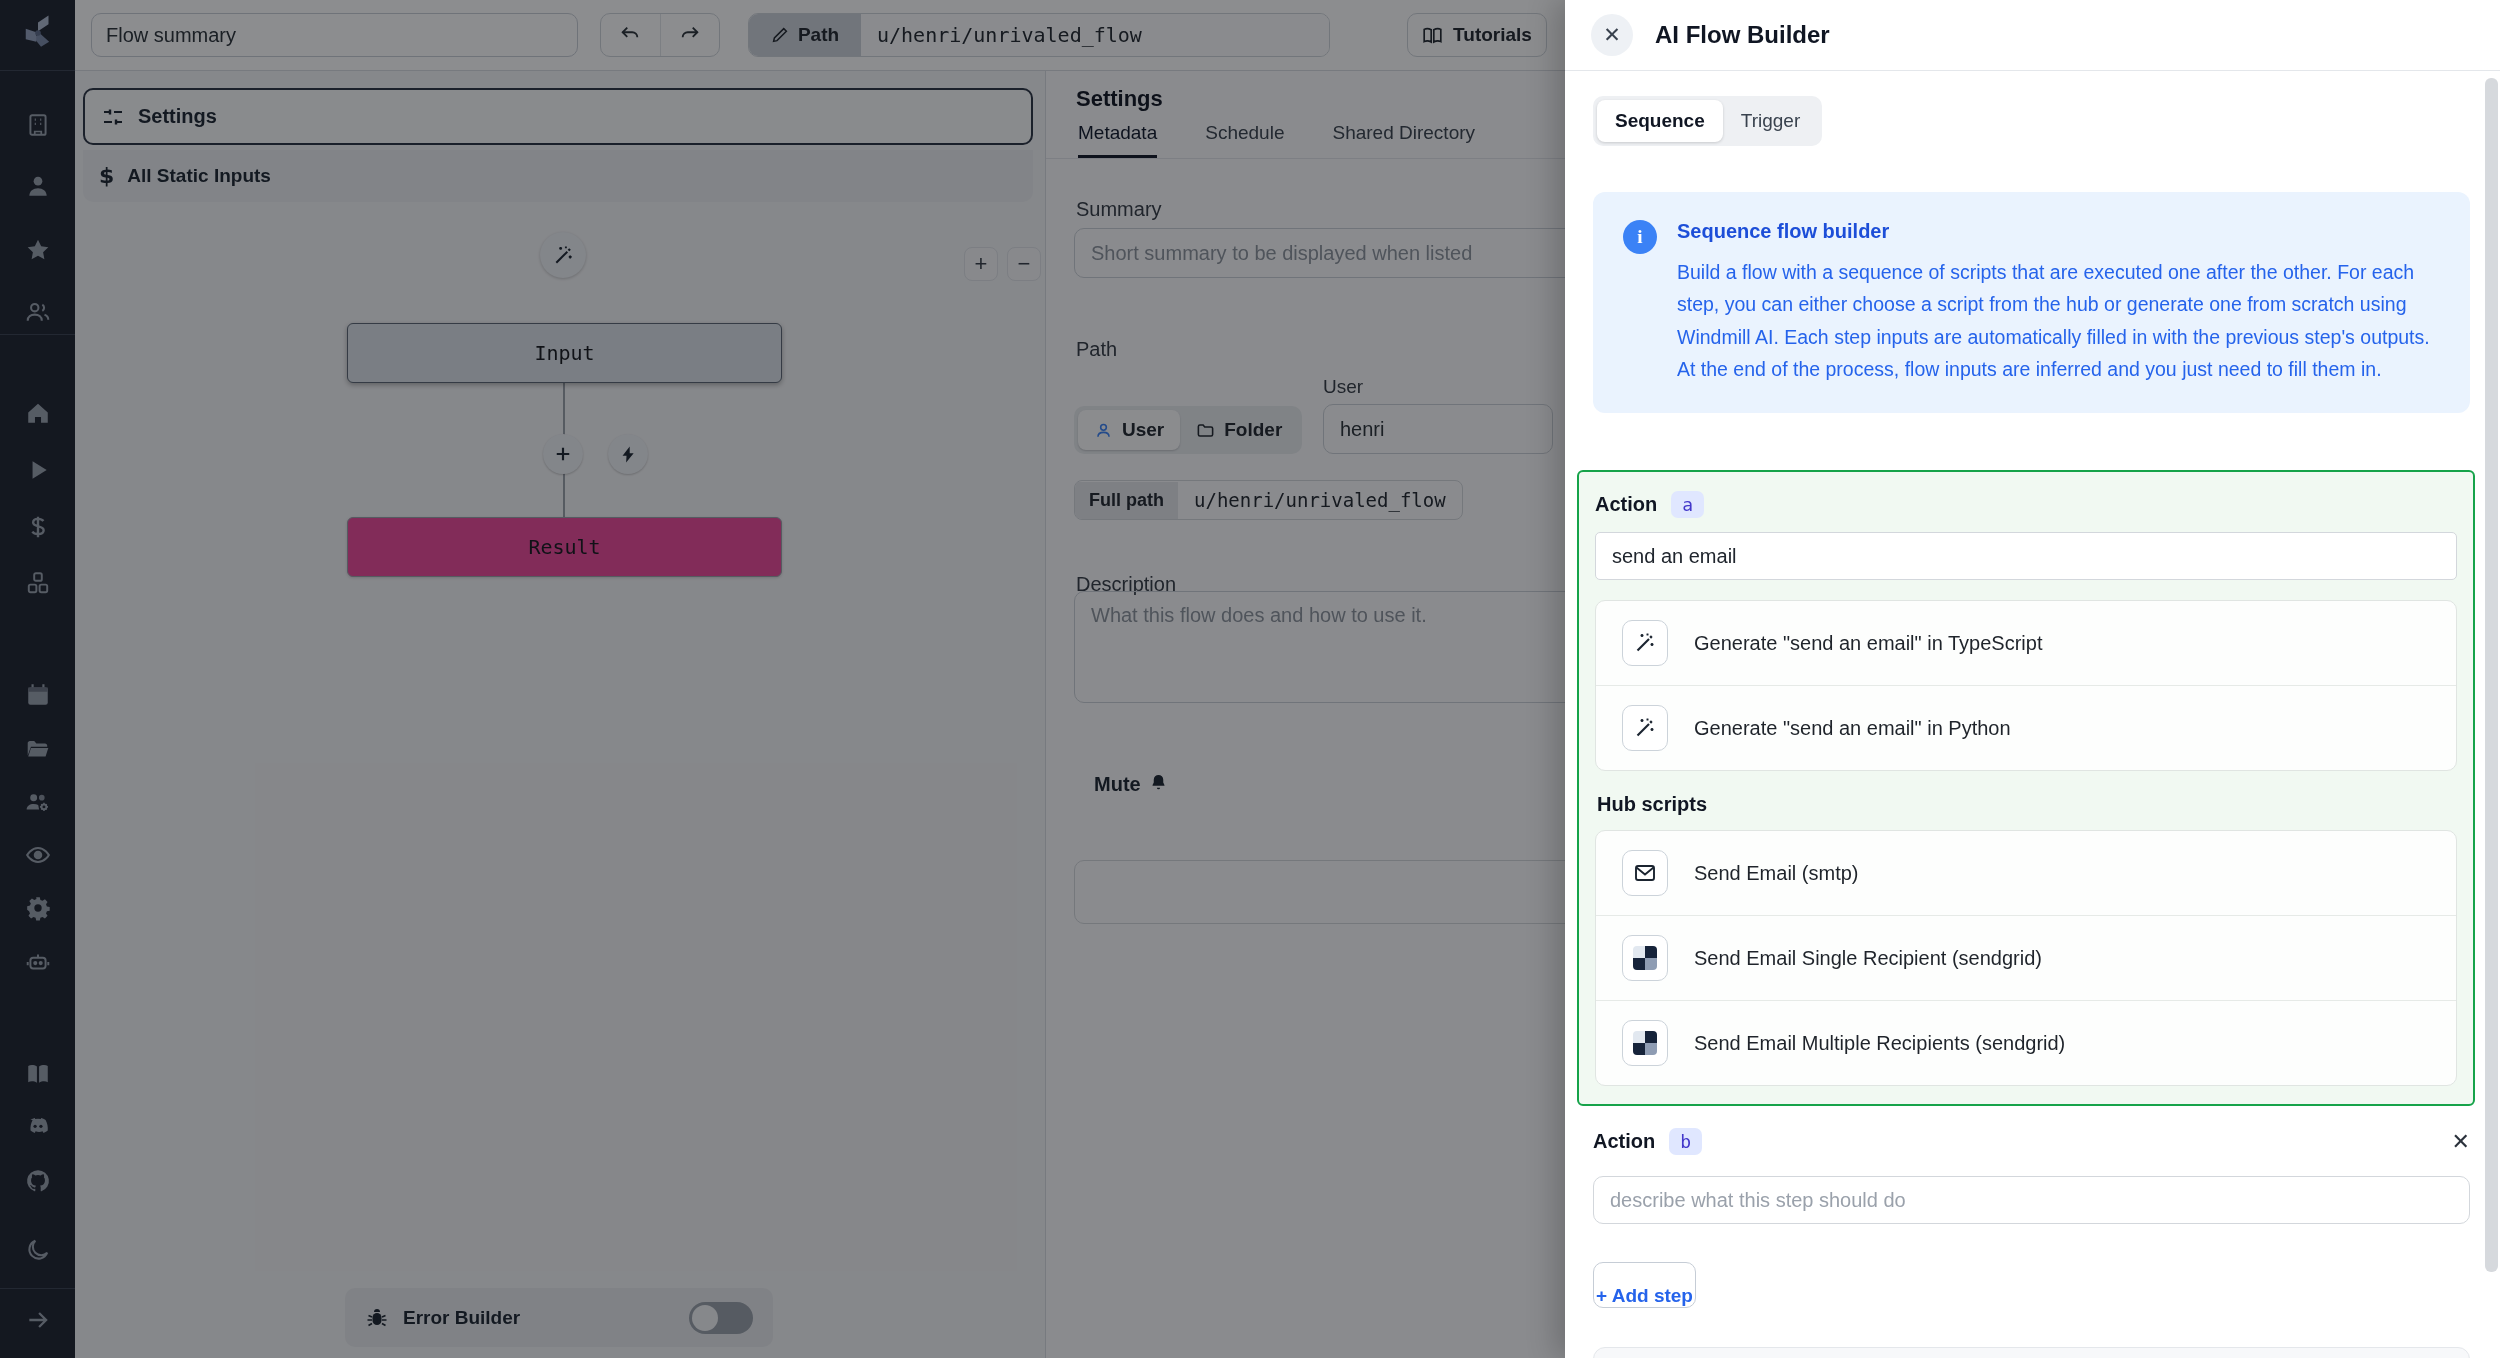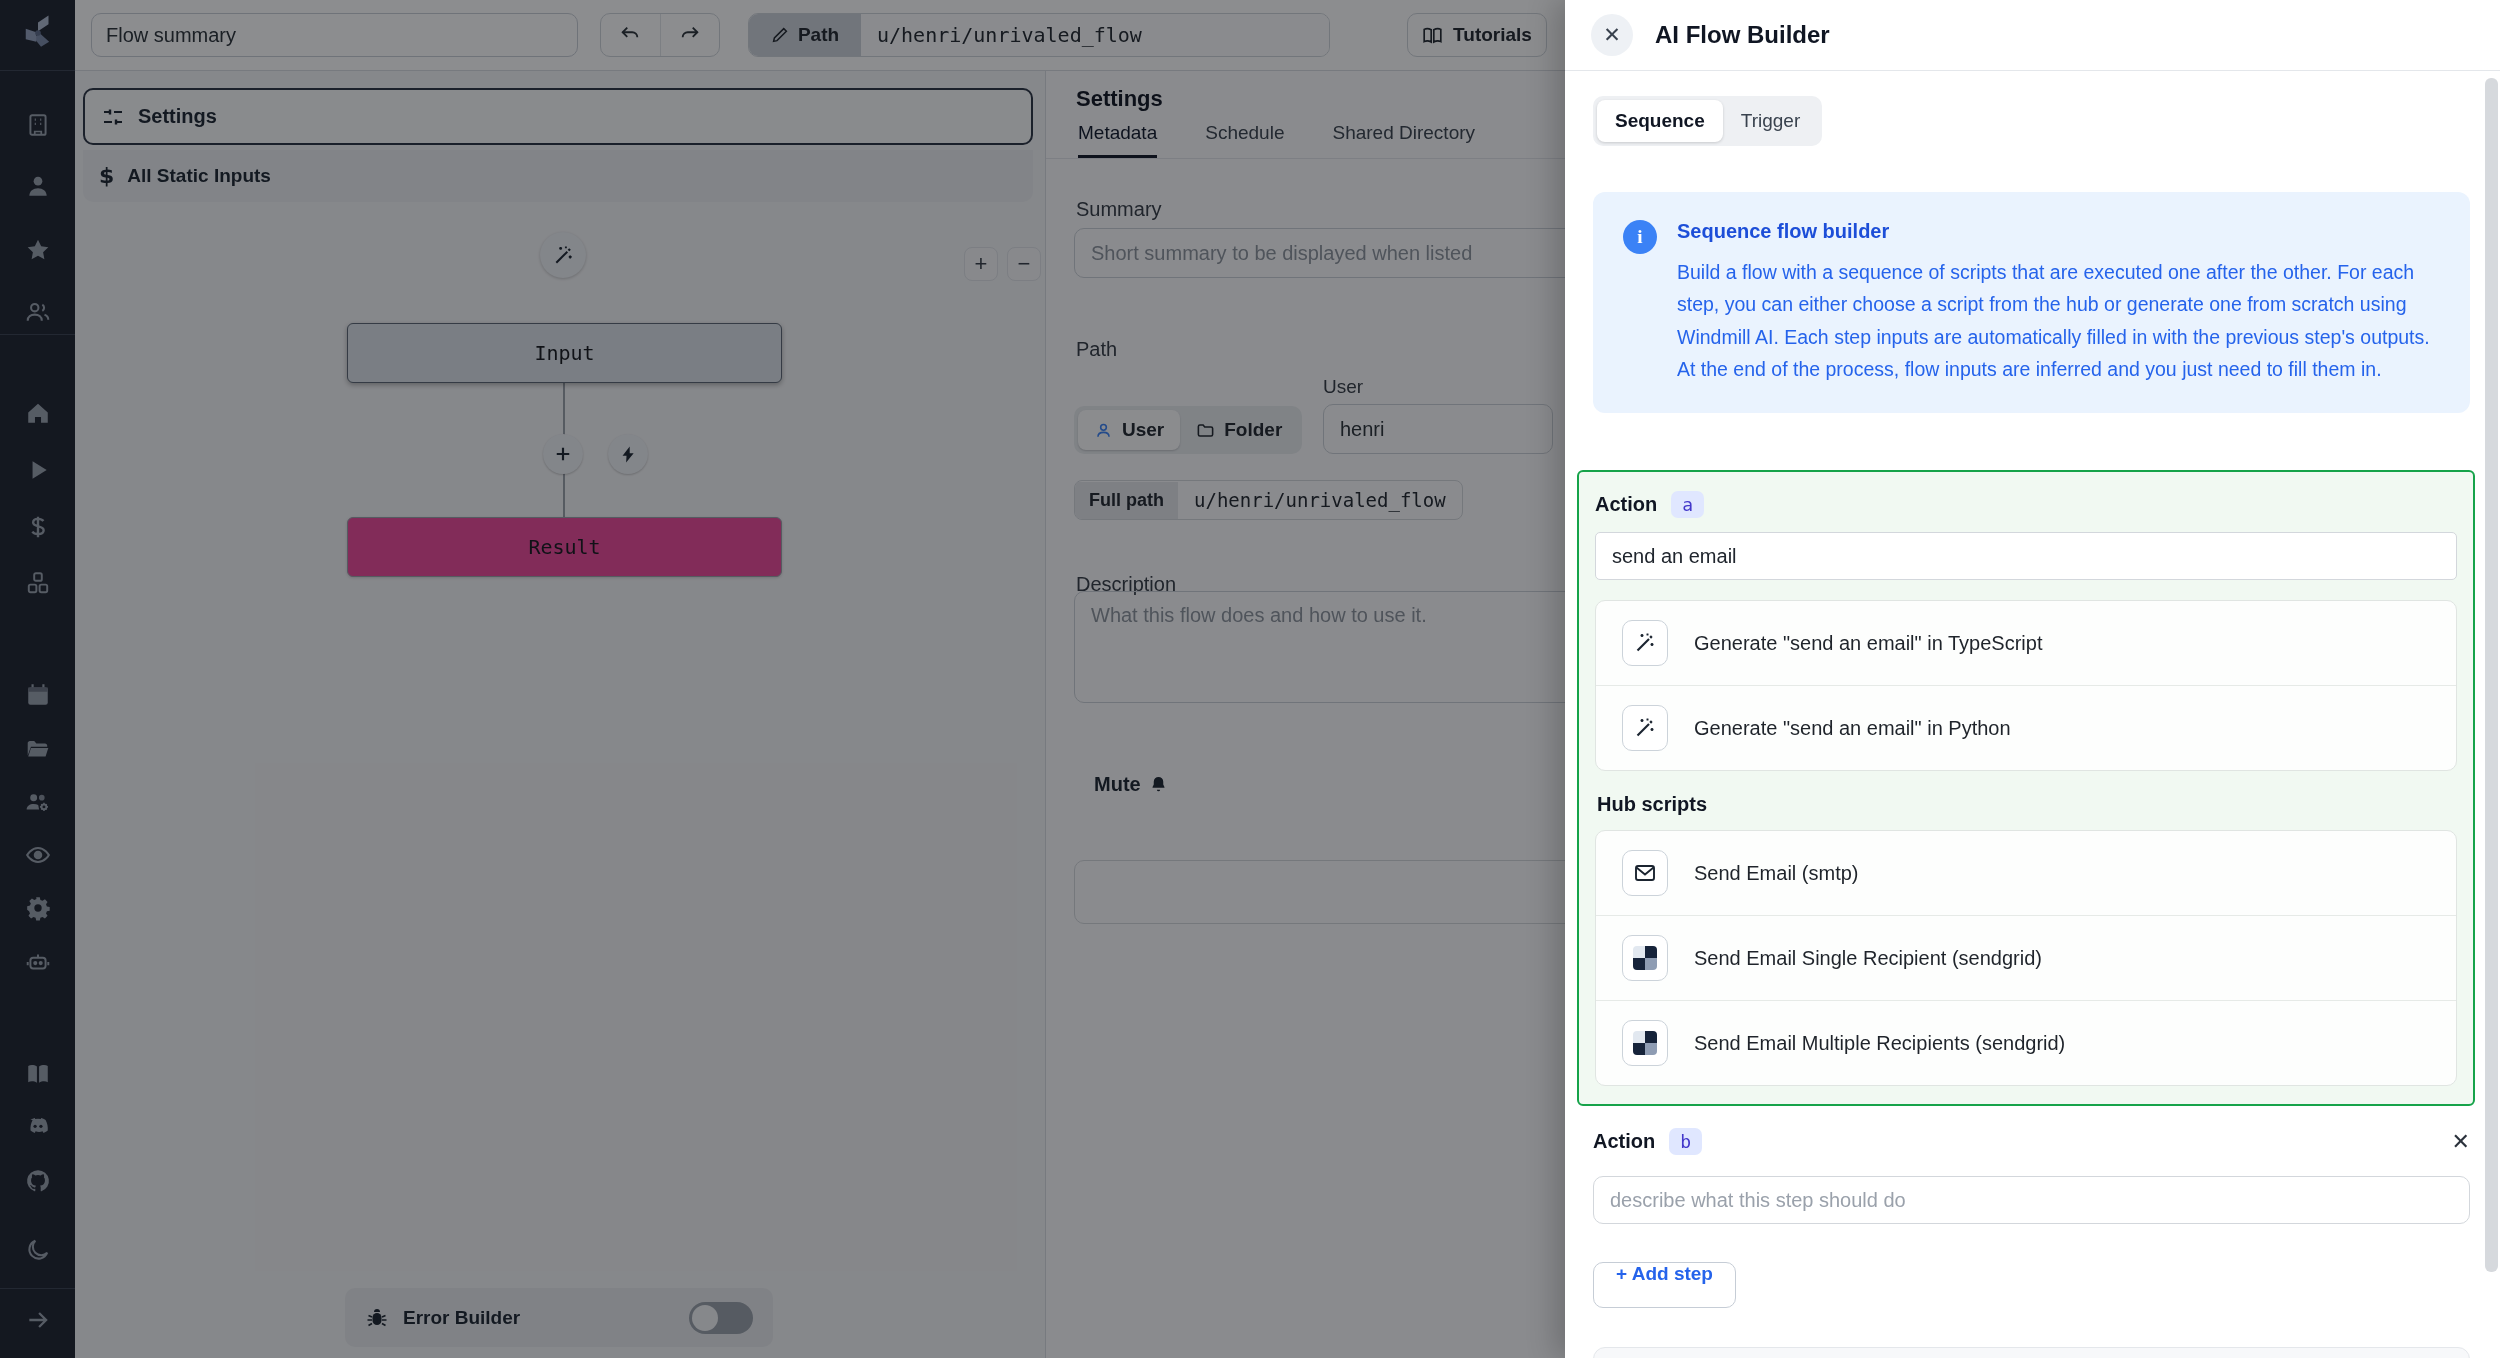--- a/index.html
+++ b/index.html
@@ -80,21 +80,21 @@
         font-family:"Liberation Sans",sans-serif}
   .owner-seg{position:absolute;left:28px;top:336px;background:#e9ecef;border-radius:10px;padding:4px;
         display:inline-flex;align-items:center}
   .owner-btn{display:flex;align-items:center;gap:9px;padding:9px 16px;font-size:19px;font-weight:bold;
         color:#20262e;border-radius:8px}
   .owner-btn.active{background:#fdfdfe;box-shadow:0 1px 2px rgba(0,0,0,.18)}
   .fullpath{position:absolute;left:28px;top:410px;display:inline-flex;align-items:center;
         border:1.5px solid #d3d7dc;border-radius:8px;overflow:hidden}
   .fullpath .chip{background:#e4e7eb;padding:8px 14px;font-size:18px;font-weight:bold;color:#20262e}
   .fullpath .val{padding:8px 16px;font-size:19px;color:#20262e}
-  .mute-row{position:absolute;left:48px;top:703px;display:flex;align-items:center;gap:8px;
+  .mute-row{position:absolute;left:48px;top:703px;display:flex;gap:8px;
         font-size:20px;font-weight:bold;color:#1b2430}
   .empty-box{position:absolute;left:28px;top:790px;width:562px;height:64px;box-sizing:border-box;
         border:1.5px solid #d3d7dc;border-radius:10px}
 
   
   .overlay{position:absolute;left:0;top:0;width:1565px;height:1358px;background:rgba(10,12,16,.47);z-index:4}
 
   
   .ai{position:absolute;left:1565px;top:0;width:935px;height:1358px;background:#fff;z-index:5;
       box-shadow:-10px 0 28px rgba(0,0,0,.20);overflow:hidden}
@@ -133,21 +133,21 @@
   .sg i:nth-child(3){background:#16233a}.sg i:nth-child(4){background:#8e9cb3}
   .action-b-head{position:absolute;left:28px;top:1128px;width:877px;display:flex;align-items:center;
       font-size:20px;font-weight:bold;color:#101623}
   .remove-x{margin-left:auto;font-size:22px;color:#2b323c;font-weight:normal}
   .action-b-input{position:absolute;left:28px;top:1176px;width:877px;height:48px;box-sizing:border-box;
       border:1.5px solid #d3d7dc;border-radius:10px;padding:0 16px;font-size:20px;color:#20262e;outline:0;
       background:#fff;font-family:"Liberation Sans",sans-serif}
   .action-b-input::placeholder{color:#9aa1ab}
   .add-step{position:absolute;left:28px;top:1262px;height:46px;box-sizing:border-box;
       border:1.5px solid #c6cdd6;border-radius:10px;background:#fff;color:#2563eb;font-size:19px;
-      font-weight:600;padding:0 22px;display:inline-flex;align-items:flex-start}
+      font-weight:600;padding:0 2px;display:inline-flex;align-items:flex-end}
   .sliver{position:absolute;left:28px;top:1347px;width:877px;height:60px;box-sizing:border-box;
       background:#f7f8fa;border:1px solid #e4e7eb;border-radius:12px}
   .scrollbar{position:absolute;right:2px;top:78px;width:13px;height:1194px;border-radius:6px;background:#d6d9dd}
 </style>
 </head>
 <body>
 
 <div class="sidebar">
   <svg class="logo" viewBox="0 0 24 24">
     <g transform="translate(12,12)">

